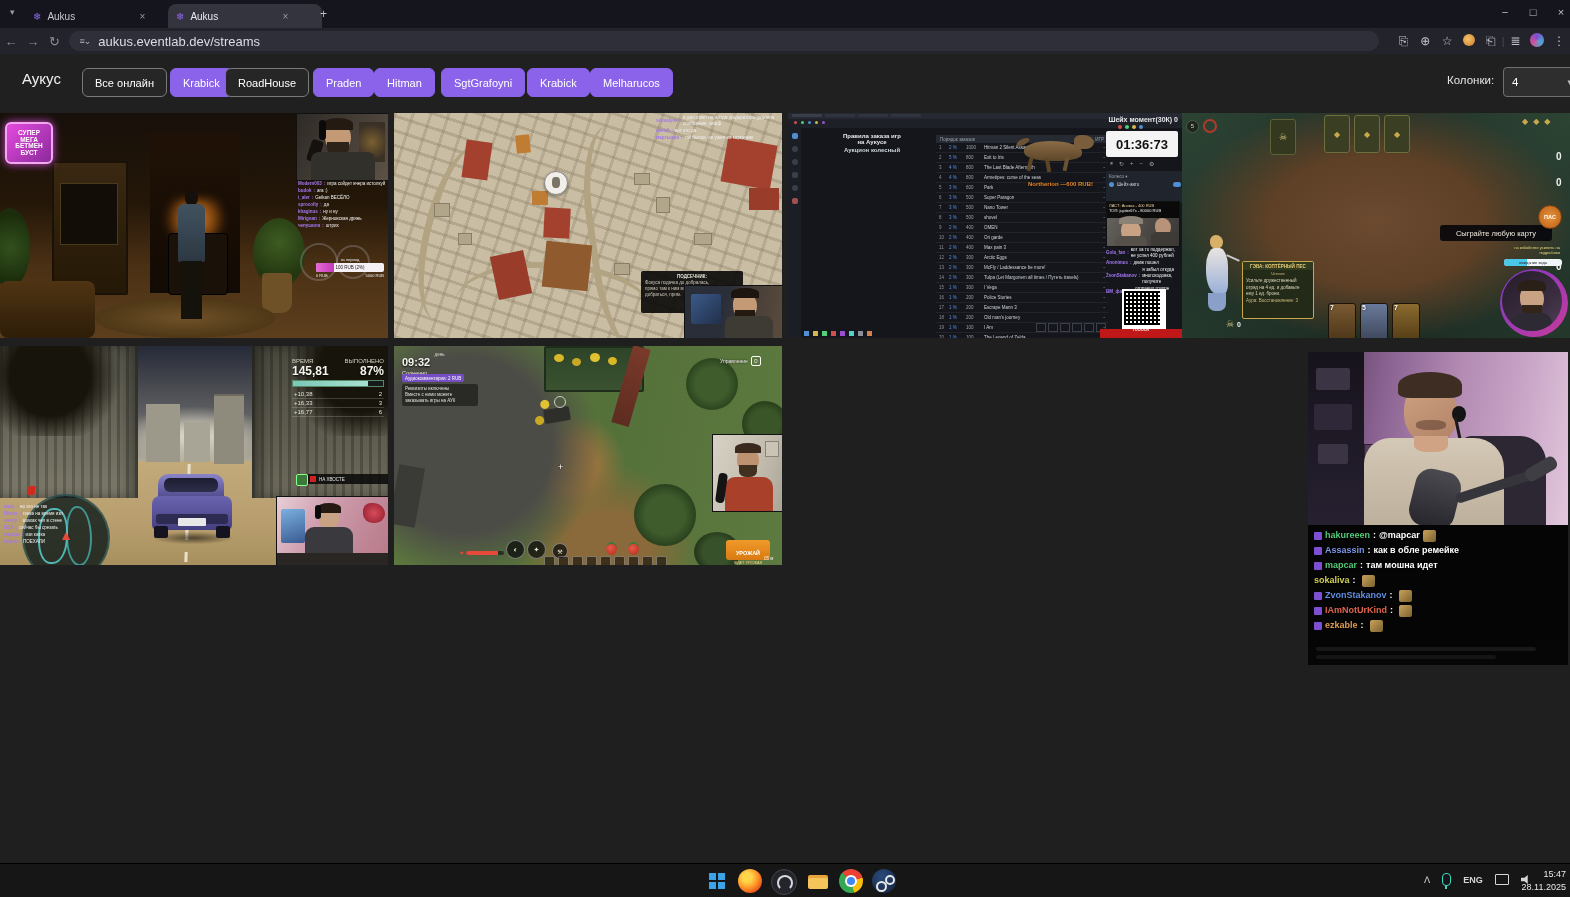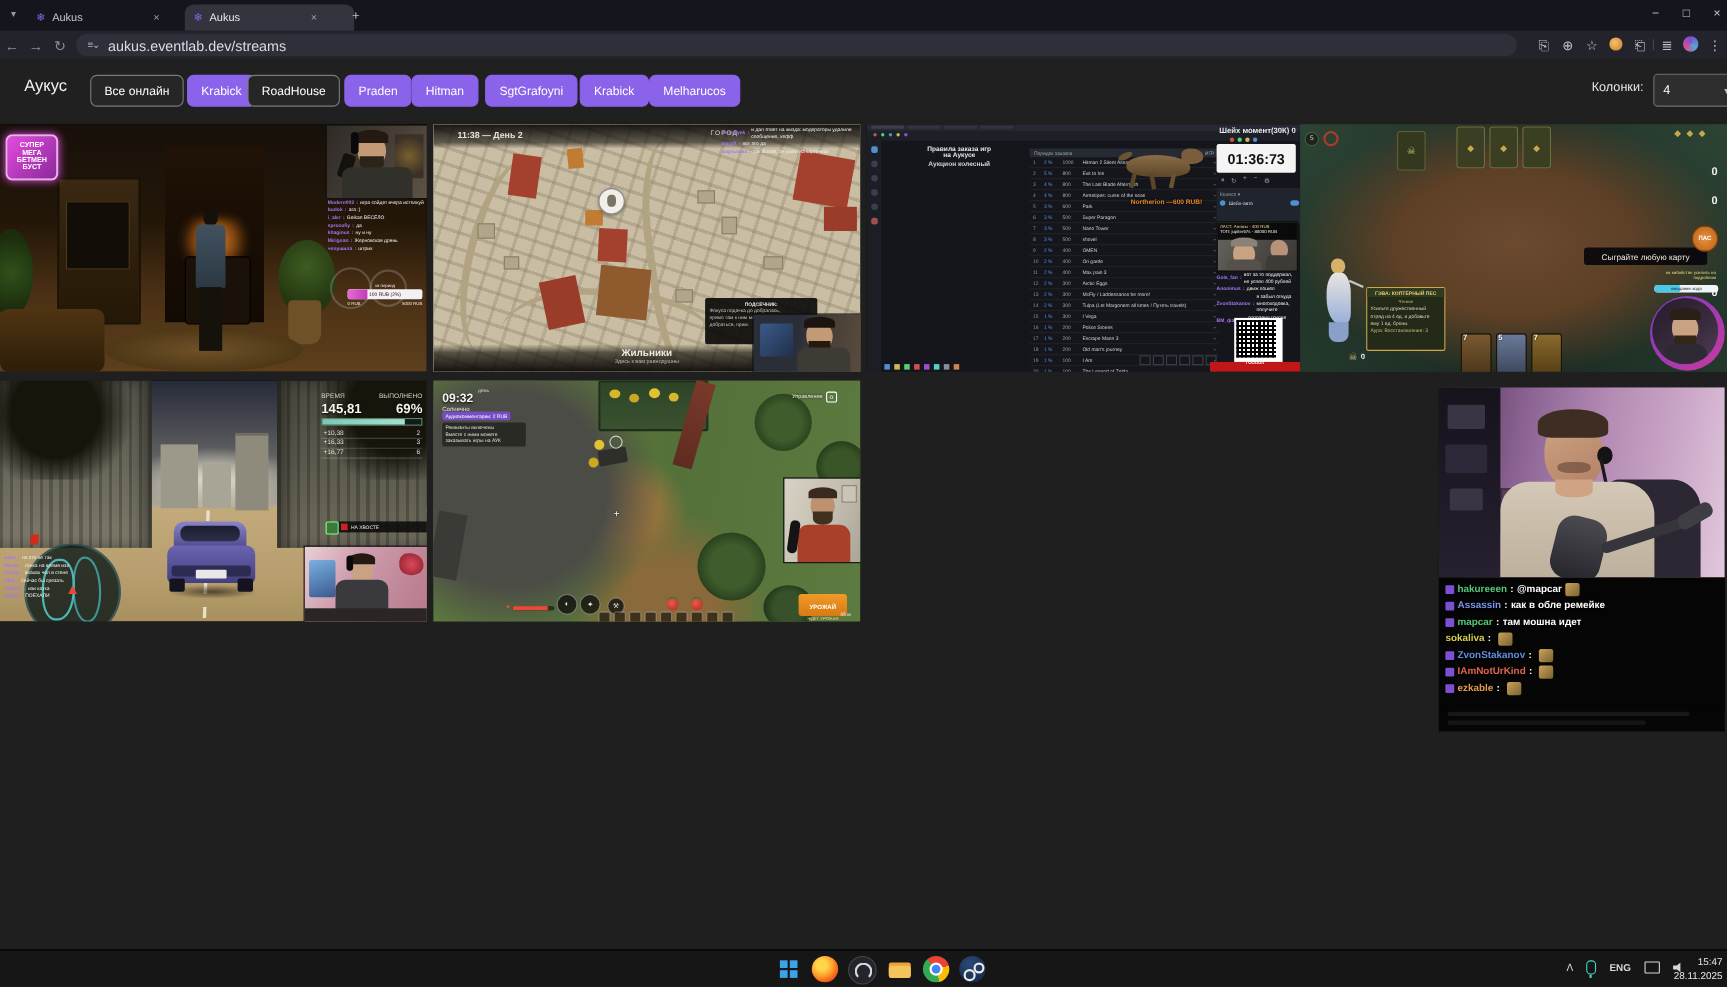--- a/index.html
+++ b/index.html
@@ -217,24 +217,20 @@
   <div class="abs" style="left:150px;top:130px;width:46px;height:46px;background:#8e5a2e;transform:rotate(6deg)"></div>
   <div class="abs" style="left:40px;top:90px;width:14px;height:12px;background:#b1a689;border:1px solid #8a7f66"></div>
   <div class="abs" style="left:240px;top:60px;width:14px;height:10px;background:#b1a689;border:1px solid #8a7f66"></div>
   <div class="abs" style="left:262px;top:84px;width:12px;height:14px;background:#b1a689;border:1px solid #8a7f66"></div>
   <div class="abs" style="left:300px;top:120px;width:16px;height:10px;background:#b1a689;border:1px solid #8a7f66"></div>
   <div class="abs" style="left:220px;top:150px;width:14px;height:10px;background:#b1a689;border:1px solid #8a7f66"></div>
   <div class="abs" style="left:64px;top:120px;width:12px;height:10px;background:#b1a689;border:1px solid #8a7f66"></div>
   <div class="abs" style="left:150px;top:58px;width:22px;height:22px;background:#f2efe8;border:1px solid #8a8a8a;border-radius:50%;box-shadow:0 1px 3px rgba(0,0,0,.4)">
     <div class="abs" style="left:7px;top:5px;width:8px;height:11px;background:#7a7468;border-radius:40%"></div>
   </div>
-  <div class="abs" style="left:0;top:0;width:388px;height:22px;background:linear-gradient(180deg,rgba(10,8,6,.92),rgba(10,8,6,.55) 75%,transparent)">
-    <span class="abs b" style="left:22px;top:5px;font-size:8px;color:#e8e4da">11:38 — День 2</span>
-    <span class="abs" style="left:252px;top:6px;font-size:6px;color:#d8d2c4;letter-spacing:1px">ГОРОД</span>
-  </div>
   <div class="abs" style="left:262px;top:2px;width:124px;display:flex;flex-direction:column;gap:1px">
     <div class="chatline t45" style="white-space:normal">
         <span class="pname">selmalyek</span>
         <span class="pname">:</span>
         <span class="ptext">и дал ответ на жизда: модераторы удалили сообщение, хефф</span>
       </div>
       <div class="chatline t45" style="white-space:normal">
         <span class="pname">aleraft</span>
         <span class="pname">:</span>
         <span class="ptext">вот это да</span>
@@ -243,24 +239,20 @@
         <span class="pname">мартышка</span>
         <span class="pname">:</span>
         <span class="ptext">так былое, он ушел на карточках</span>
       </div>
   </div>
   <div class="abs" style="left:247px;top:158px;width:94px;height:36px;background:rgba(8,8,8,.9);border-radius:2px;padding:3px 4px">
     <div class="t45 b" style="text-align:center;color:#e8e4da">ПОДСЕЧНИК:</div>
     <div class="t45" style="color:#c9c4b8">Фокуса подачка до добралась,</div>
     <div class="t45" style="color:#c9c4b8">прямо там к ним можете</div>
     <div class="t45" style="color:#c9c4b8">добраться, прим.</div>
-  </div>
-  <div class="abs" style="left:0;top:200px;width:388px;height:25px;background:linear-gradient(0deg,rgba(10,8,6,.95),rgba(10,8,6,.6) 70%,transparent);text-align:center">
-    <div class="b" style="font-size:9px;color:#f0ece0;margin-top:3px">Жильники</div>
-    <div style="font-size:5px;color:#b8b2a4">Здесь к вам равнодушны</div>
   </div>
   <div class="cam" style="left:290px;top:172px;width:98px;height:53px;background:linear-gradient(100deg,#2a2e38 0 40%,#4a4038 70%,#5a4c3e);border:1px solid #111">
     <div class="abs" style="left:6px;top:8px;width:30px;height:30px;background:linear-gradient(135deg,#3a5a8a,#22304a);border-radius:2px"></div>
     <div class="head" style="left:48px;top:6px;width:24px;height:27px;background:#c49a76"></div>
     <div class="abs" style="left:46px;top:2px;width:28px;height:10px;background:#1c140e;border-radius:50% 50% 0 0"></div>
     <div class="abs" style="left:50px;top:24px;width:20px;height:10px;background:#241a10;border-radius:0 0 40% 40%"></div>
     <div class="abs" style="left:40px;top:30px;width:48px;height:23px;background:#3e3a34;border-radius:8px 8px 0 0"></div>
   </div>
 </div>
 
@@ -651,21 +643,21 @@
     <div class="abs" style="left:6px;top:52px;width:14px;height:12px;background:#15131f;border-radius:2px"></div>
     <div class="abs" style="left:68px;top:52px;width:14px;height:12px;background:#15131f;border-radius:2px"></div>
   </div>
   <div class="abs" style="left:292px;top:12px;width:92px">
     <div style="display:flex;justify-content:space-between">
       <span style="font-size:6px;color:#cfd2c2">ВРЕМЯ</span>
       <span style="font-size:6px;color:#cfd2c2">ВЫПОЛНЕНО</span>
     </div>
     <div style="display:flex;justify-content:space-between;align-items:baseline">
       <span class="b" style="font-size:12px;color:#f4f4ec;text-shadow:0 1px 2px #000">145,81</span>
-      <span class="b" style="font-size:12px;color:#f4f4ec;text-shadow:0 1px 2px #000">69%</span>
+      <span class="b" style="font-size:12px;color:#f4f4ec;text-shadow:0 1px 2px #000">87%</span>
     </div>
     <div style="height:5px;background:rgba(20,30,30,.7);border:1px solid #586;margin:2px 0 3px 0">
       <div style="width:83%;height:100%;background:linear-gradient(90deg,#7ac8b8,#a8e0d0)"></div>
     </div>
     <div class="splitrow">
         <span>+10,38</span>
         <span>2</span>
       </div>
       <div class="splitrow">
         <span>+16,33</span>

